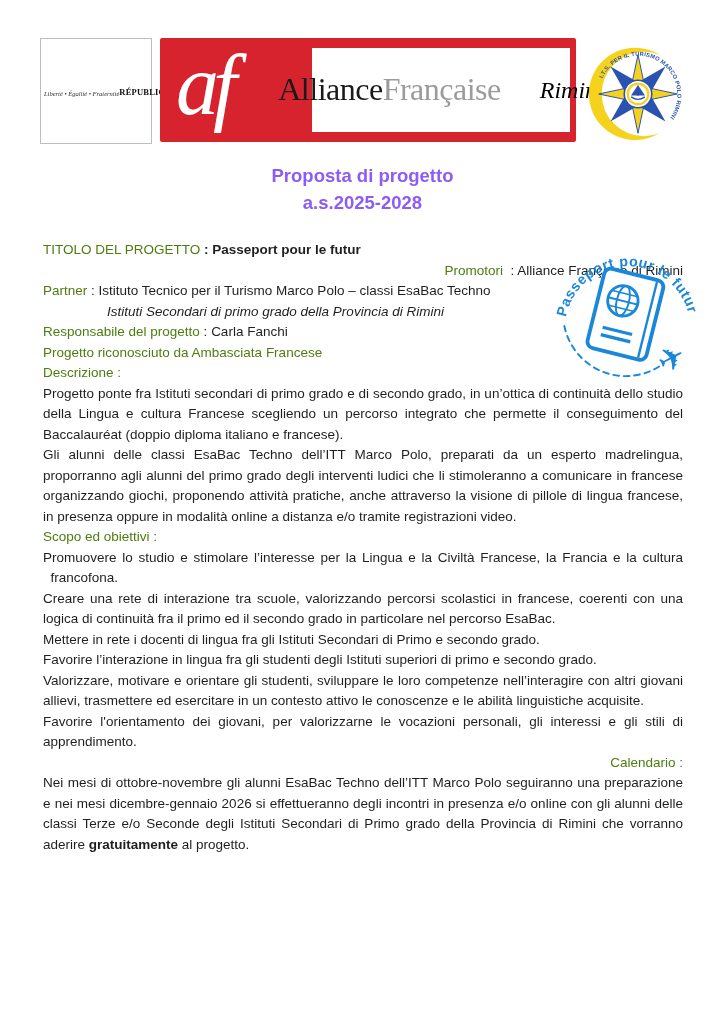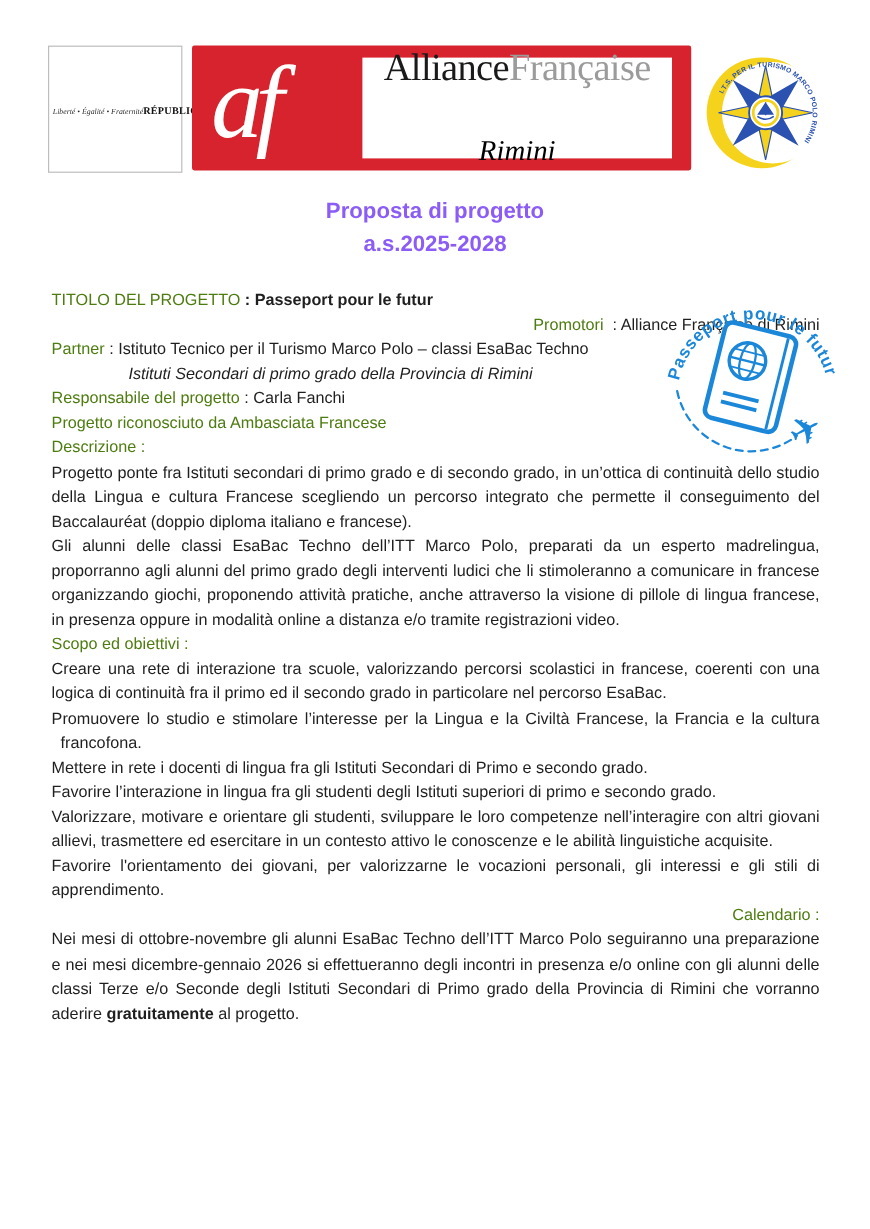--- a/index.html
+++ b/index.html
@@ -24,27 +24,27 @@
     font-family:"Liberation Serif", serif; text-align:center;
   }
   .embassy .motto { font-size:6.5px; font-style:italic; color:#2e2e2e; margin-top:2px; white-space:nowrap; }
   .embassy .republic { font-size:8.5px; font-weight:bold; letter-spacing:.2px; color:#111; white-space:nowrap; }
   .embassy .divider { width:100%; border-top:1px solid #bdbdbd; margin:4px 0 4px; }
   .embassy .amb { font-size:8px; letter-spacing:.4px; line-height:1.5; color:#222; }
 
   
   .alliance {
     flex:1 1 auto; height:104px; background:#d7232e;
-    display:flex; align-items:center; padding:0 16px 0 12px;
+    display:flex; align-items:center; padding:0 6px 0 12px;
     border-radius:2px;
   }
   .af-script { flex:0 0 auto; }
   .alliance-box {
     margin-left:auto; background:#fff; width:258px; height:84px;
-    display:flex; flex-direction:column; align-items:center; justify-content:center;
+    display:flex; flex-direction:row; align-items:center; justify-content:center;
     font-family:"Liberation Serif", serif;
     gap:39px;
   }
   .alliance-name { font-size:32px; letter-spacing:-0.5px; line-height:1.05; white-space:nowrap; }
   .alliance-name .black { color:#1a1a1a; }
   .alliance-name .gray { color:#9b9b9b; }
   .alliance-city { font-size:24px; font-style:italic; color:#000000; margin-top:1px; }
 
   
   .school { flex:0 0 auto; width:108px; height:110px; }
@@ -161,22 +161,22 @@
 
   <p class="gap-md"><span class="blue">Responsabile del progetto</span><span> : </span><span>Carla Fanchi</span></p>
 
   <p class="gap-md blue">Progetto riconosciuto da Ambasciata Francese</p>
 
   <p class="gap-md blue">Descrizione :</p>
   <p class="just">Progetto ponte fra Istituti secondari di primo grado e di secondo grado, in un’ottica di continuità dello studio della Lingua e cultura Francese scegliendo un percorso integrato che permette il conseguimento del Baccalauréat (doppio diploma italiano e francese).</p>
   <p class="just gap-par">Gli alunni delle classi EsaBac Techno dell’ITT Marco Polo, preparati da un esperto madrelingua, proporranno agli alunni del primo grado degli interventi ludici che li stimoleranno a comunicare in francese organizzando giochi, proponendo attività pratiche, anche attraverso la visione di pillole di lingua francese, in presenza oppure in modalità online a distanza e/o tramite registrazioni video.</p>
 
   <p class="gap-par blue">Scopo ed obiettivi :</p>
+  <p class="just">Promuovere lo studio e stimolare l’interesse per la Lingua e la Civiltà Francese, la Francia e la cultura &nbsp;&nbsp;francofona.</p>
   <p class="just">Creare una rete di interazione tra scuole, valorizzando percorsi scolastici in francese, coerenti con una logica di continuità fra il primo ed il secondo grado in particolare nel percorso EsaBac.</p>
-  <p class="just">Promuovere lo studio e stimolare l’interesse per la Lingua e la Civiltà Francese, la Francia e la cultura &nbsp;&nbsp;francofona.</p>
   <p class="just">Mettere in rete i docenti di lingua fra gli Istituti Secondari di Primo e secondo grado.</p>
   <p class="just">Favorire l’interazione in lingua fra gli studenti degli Istituti superiori di primo e secondo grado.</p>
   <p class="just">Valorizzare, motivare e orientare gli studenti, sviluppare le loro competenze nell’interagire con altri giovani allievi, trasmettere ed esercitare in un contesto attivo le conoscenze e le abilità linguistiche acquisite.</p>
   <p class="just">Favorire l'orientamento dei giovani, per valorizzarne le vocazioni personali, gli interessi e gli stili di apprendimento.</p>
 
   <p class="gap-lg blue">Calendario :</p>
   <p class="just"><span>Nei mesi di ottobre-novembre gli alunni EsaBac Techno dell’ITT Marco Polo seguiranno una preparazione e nei mesi dicembre-gennaio 2026 si effettueranno degli incontri in presenza e/o online con gli alunni delle classi Terze e/o Seconde degli Istituti Secondari di Primo grado della Provincia di Rimini che vorranno aderire </span><span class="bold">gratuitamente</span><span> al progetto.</span></p>
 
 </div>
 

